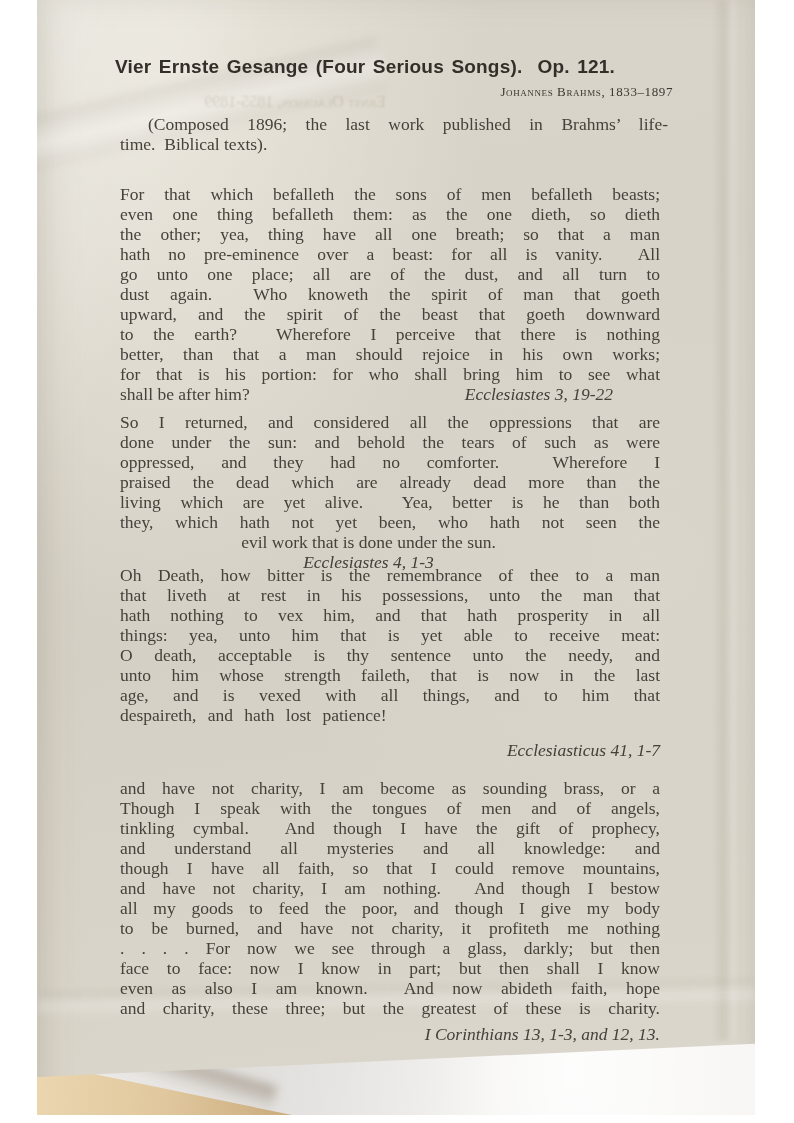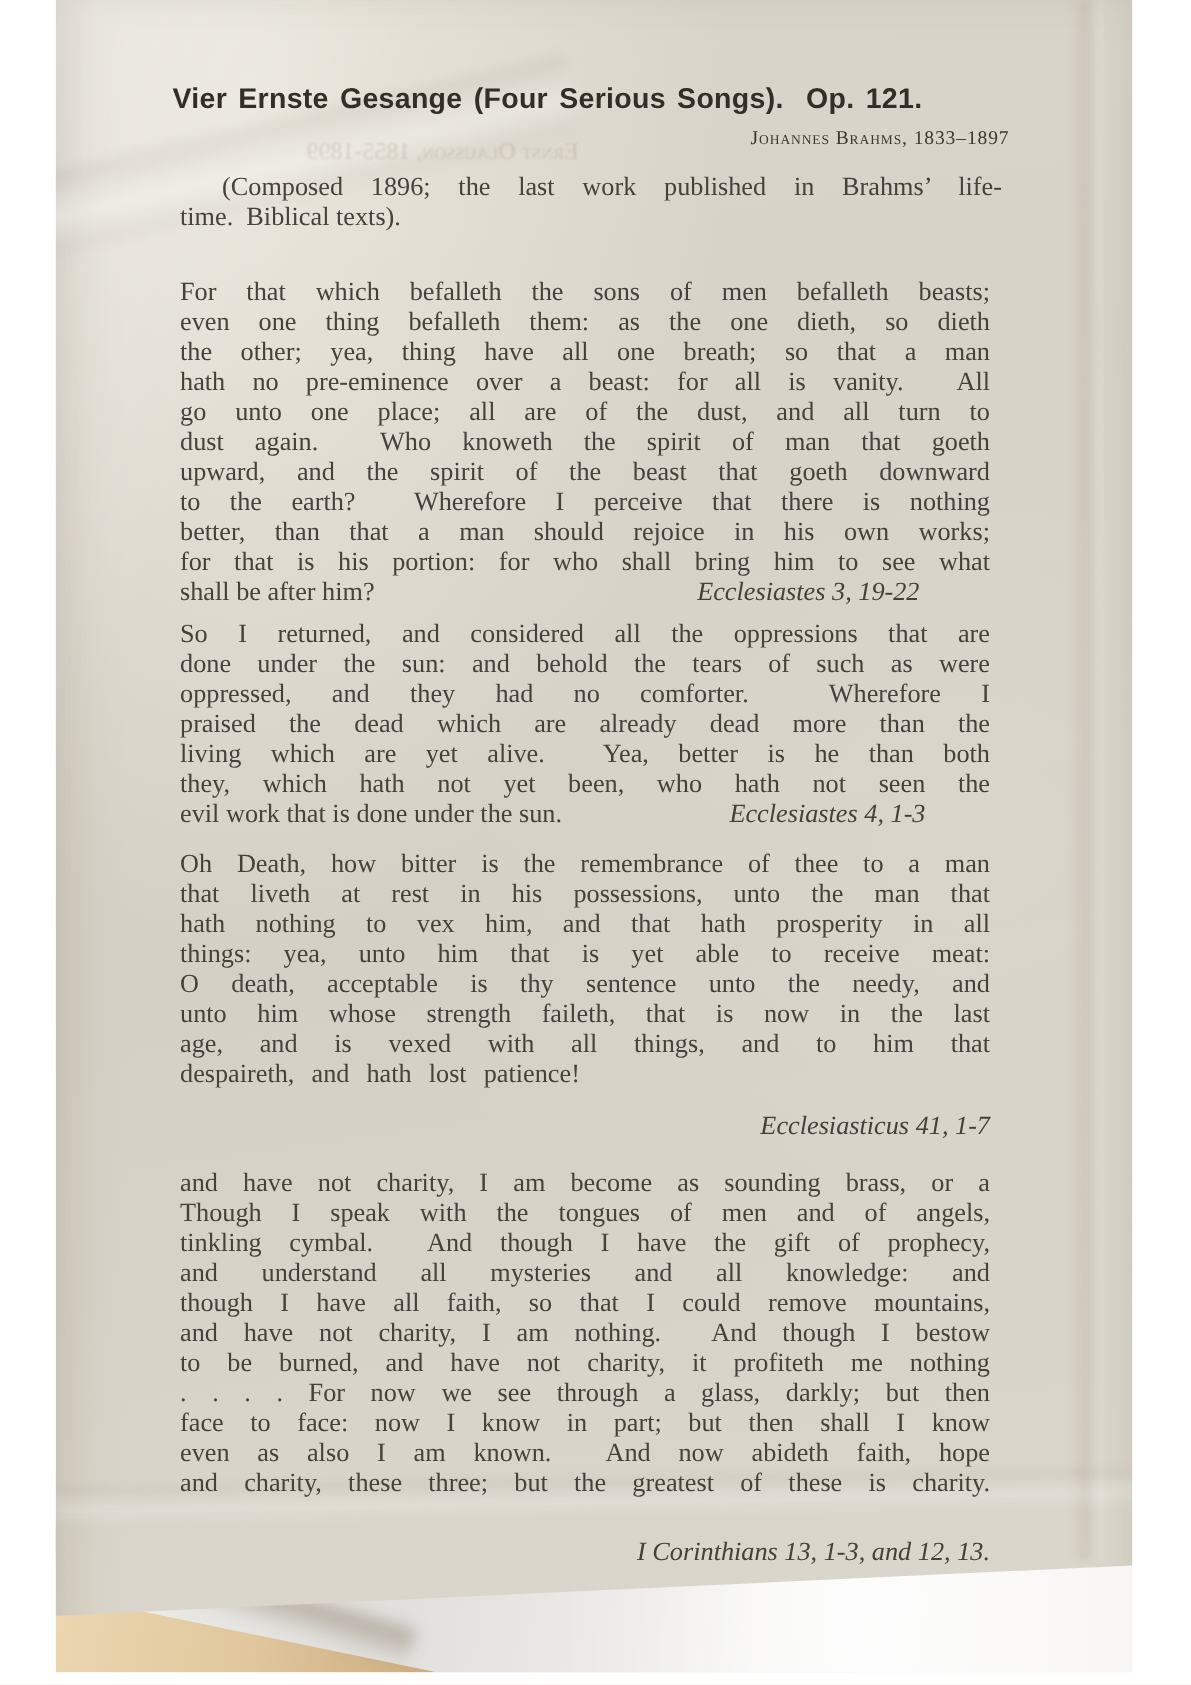--- a/index.html
+++ b/index.html
@@ -96,21 +96,21 @@
   .p2 { top:412px; }
   .p3 { top:565px; }
   .p4 { top:778px; }
   .ln { text-align:justify; text-align-last:justify; height:20px; white-space:nowrap0; }
   .ln-row { display:flex; justify-content:space-between; align-items:center; height:20px; }
   .ln-end { text-align:left; }
   .ws-wide { word-spacing:7px; }
   .cite { font-style:italic; font-size:17.5px; color:#44403a; }
   .cite-row { position:absolute; left:83px; width:540px; text-align:right; height:20px; }
   .cite-p1 { padding-right:47px; }
-  .cite-p2 { padding-right:43px; }
+  .cite-p2 { padding-right:43px;flex-direction:column; }
   .cite-p3 { top:740px; padding-right:48px; }
   .cite-p4 { top:1024px; padding-right:95px; }
 </style>
 </head>
 <body>
 
 <div class="photo">
   <div class="fabric"></div>
   <div class="wood-wedge"></div>
   <div class="wood-shadow"></div>
@@ -175,20 +175,21 @@
       <span class="cite">Ecclesiasticus 41, 1-7</span>
     </div>
 
     <section class="passage p4">
       <div class="ln">and have not charity, I am become as sounding brass, or a</div>
       <div class="ln">Though I speak with the tongues of men and of angels,</div>
       <div class="ln">tinkling cymbal.&nbsp; And though I have the gift of prophecy,</div>
       <div class="ln">and understand all mysteries and all knowledge: and</div>
       <div class="ln">though I have all faith, so that I could remove mountains,</div>
       <div class="ln">and have not charity, I am nothing.&nbsp; And though I bestow</div>
+      <div class="ln">all my goods to feed the poor, and though I give my body</div>
       <div class="ln">to be burned, and have not charity, it profiteth me nothing</div>
       <div class="ln">.&nbsp;.&nbsp;.&nbsp;. For now we see through a glass, darkly; but then</div>
       <div class="ln">face to face: now I know in part; but then shall I know</div>
       <div class="ln">even as also I am known.&nbsp; And now abideth faith, hope</div>
       <div class="ln">and charity, these three; but the greatest of these is charity.</div>
     </section>
     <div class="cite-row cite-p4">
       <span class="cite">I Corinthians 13, 1-3, and 12, 13.</span>
     </div>
   </div>

